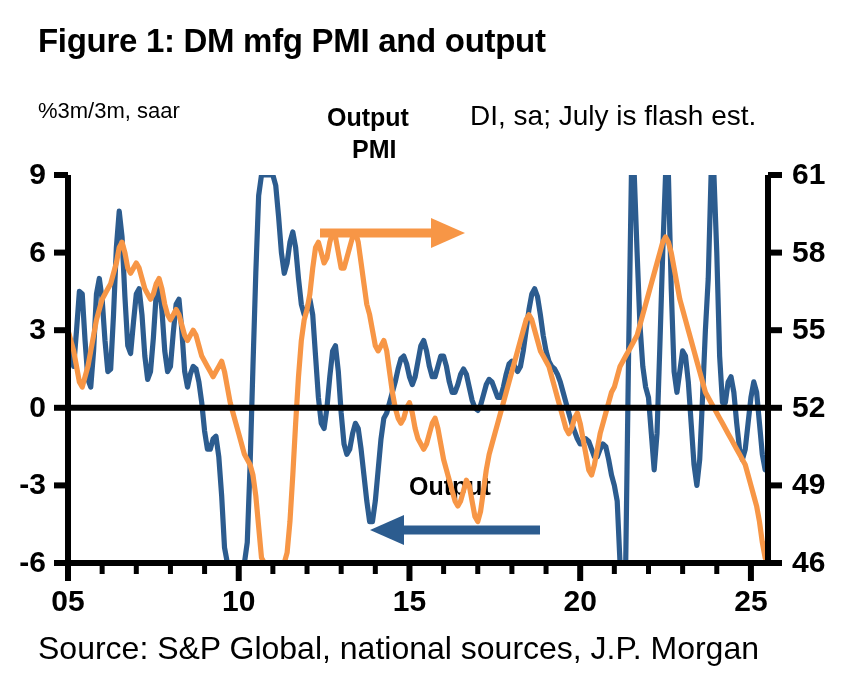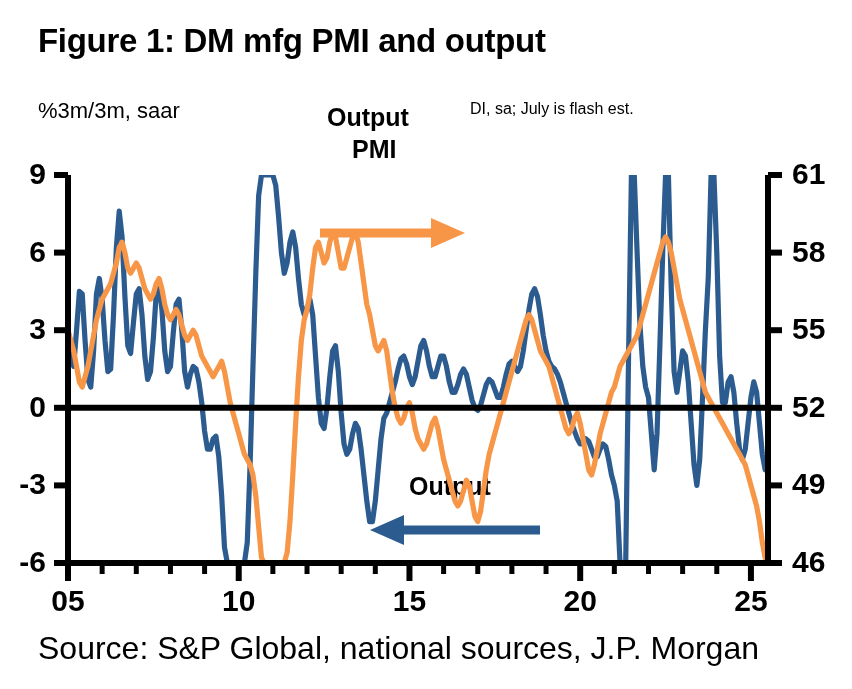--- a/index.html
+++ b/index.html
@@ -4,21 +4,21 @@
 <title>Figure 1: DM mfg PMI and output</title>
 <style>
   html,body{margin:0;padding:0;background:#ffffff;}
   body{width:852px;height:689px;position:relative;overflow:hidden;
        font-family:"Liberation Sans","DejaVu Sans",sans-serif;color:#000;}
   #figure{position:absolute;left:0;top:0;width:852px;height:485px;}
 
   .title{position:absolute;left:38px;top:22px;font-size:33px;font-weight:bold;
          letter-spacing:-0.3px;white-space:nowrap;}
   .unit-left{position:absolute;left:38px;top:98px;font-size:22px;white-space:nowrap;}
-  .unit-right{position:absolute;left:470px;top:100px;font-size:16px;white-space:nowrap;}
+  .unit-right{position:absolute;left:470px;top:100px;font-size:28px;white-space:nowrap;}
   .source{position:absolute;left:38px;top:630px;font-size:32px;white-space:nowrap;}
 
   .ann{position:absolute;font-size:25px;font-weight:bold;white-space:nowrap;text-align:center;}
   .ann-out-pmi-1{left:327px;top:103px;}
   .ann-out-pmi-2{left:352px;top:135px;}
   .ann-out{left:409px;top:472px;}
 
   svg{position:absolute;left:0;top:0;}
   .tk-left{font-size:30px;font-weight:bold;text-anchor:end;dominant-baseline:middle;}
   .tk-right{font-size:30px;font-weight:bold;text-anchor:start;dominant-baseline:middle;}

